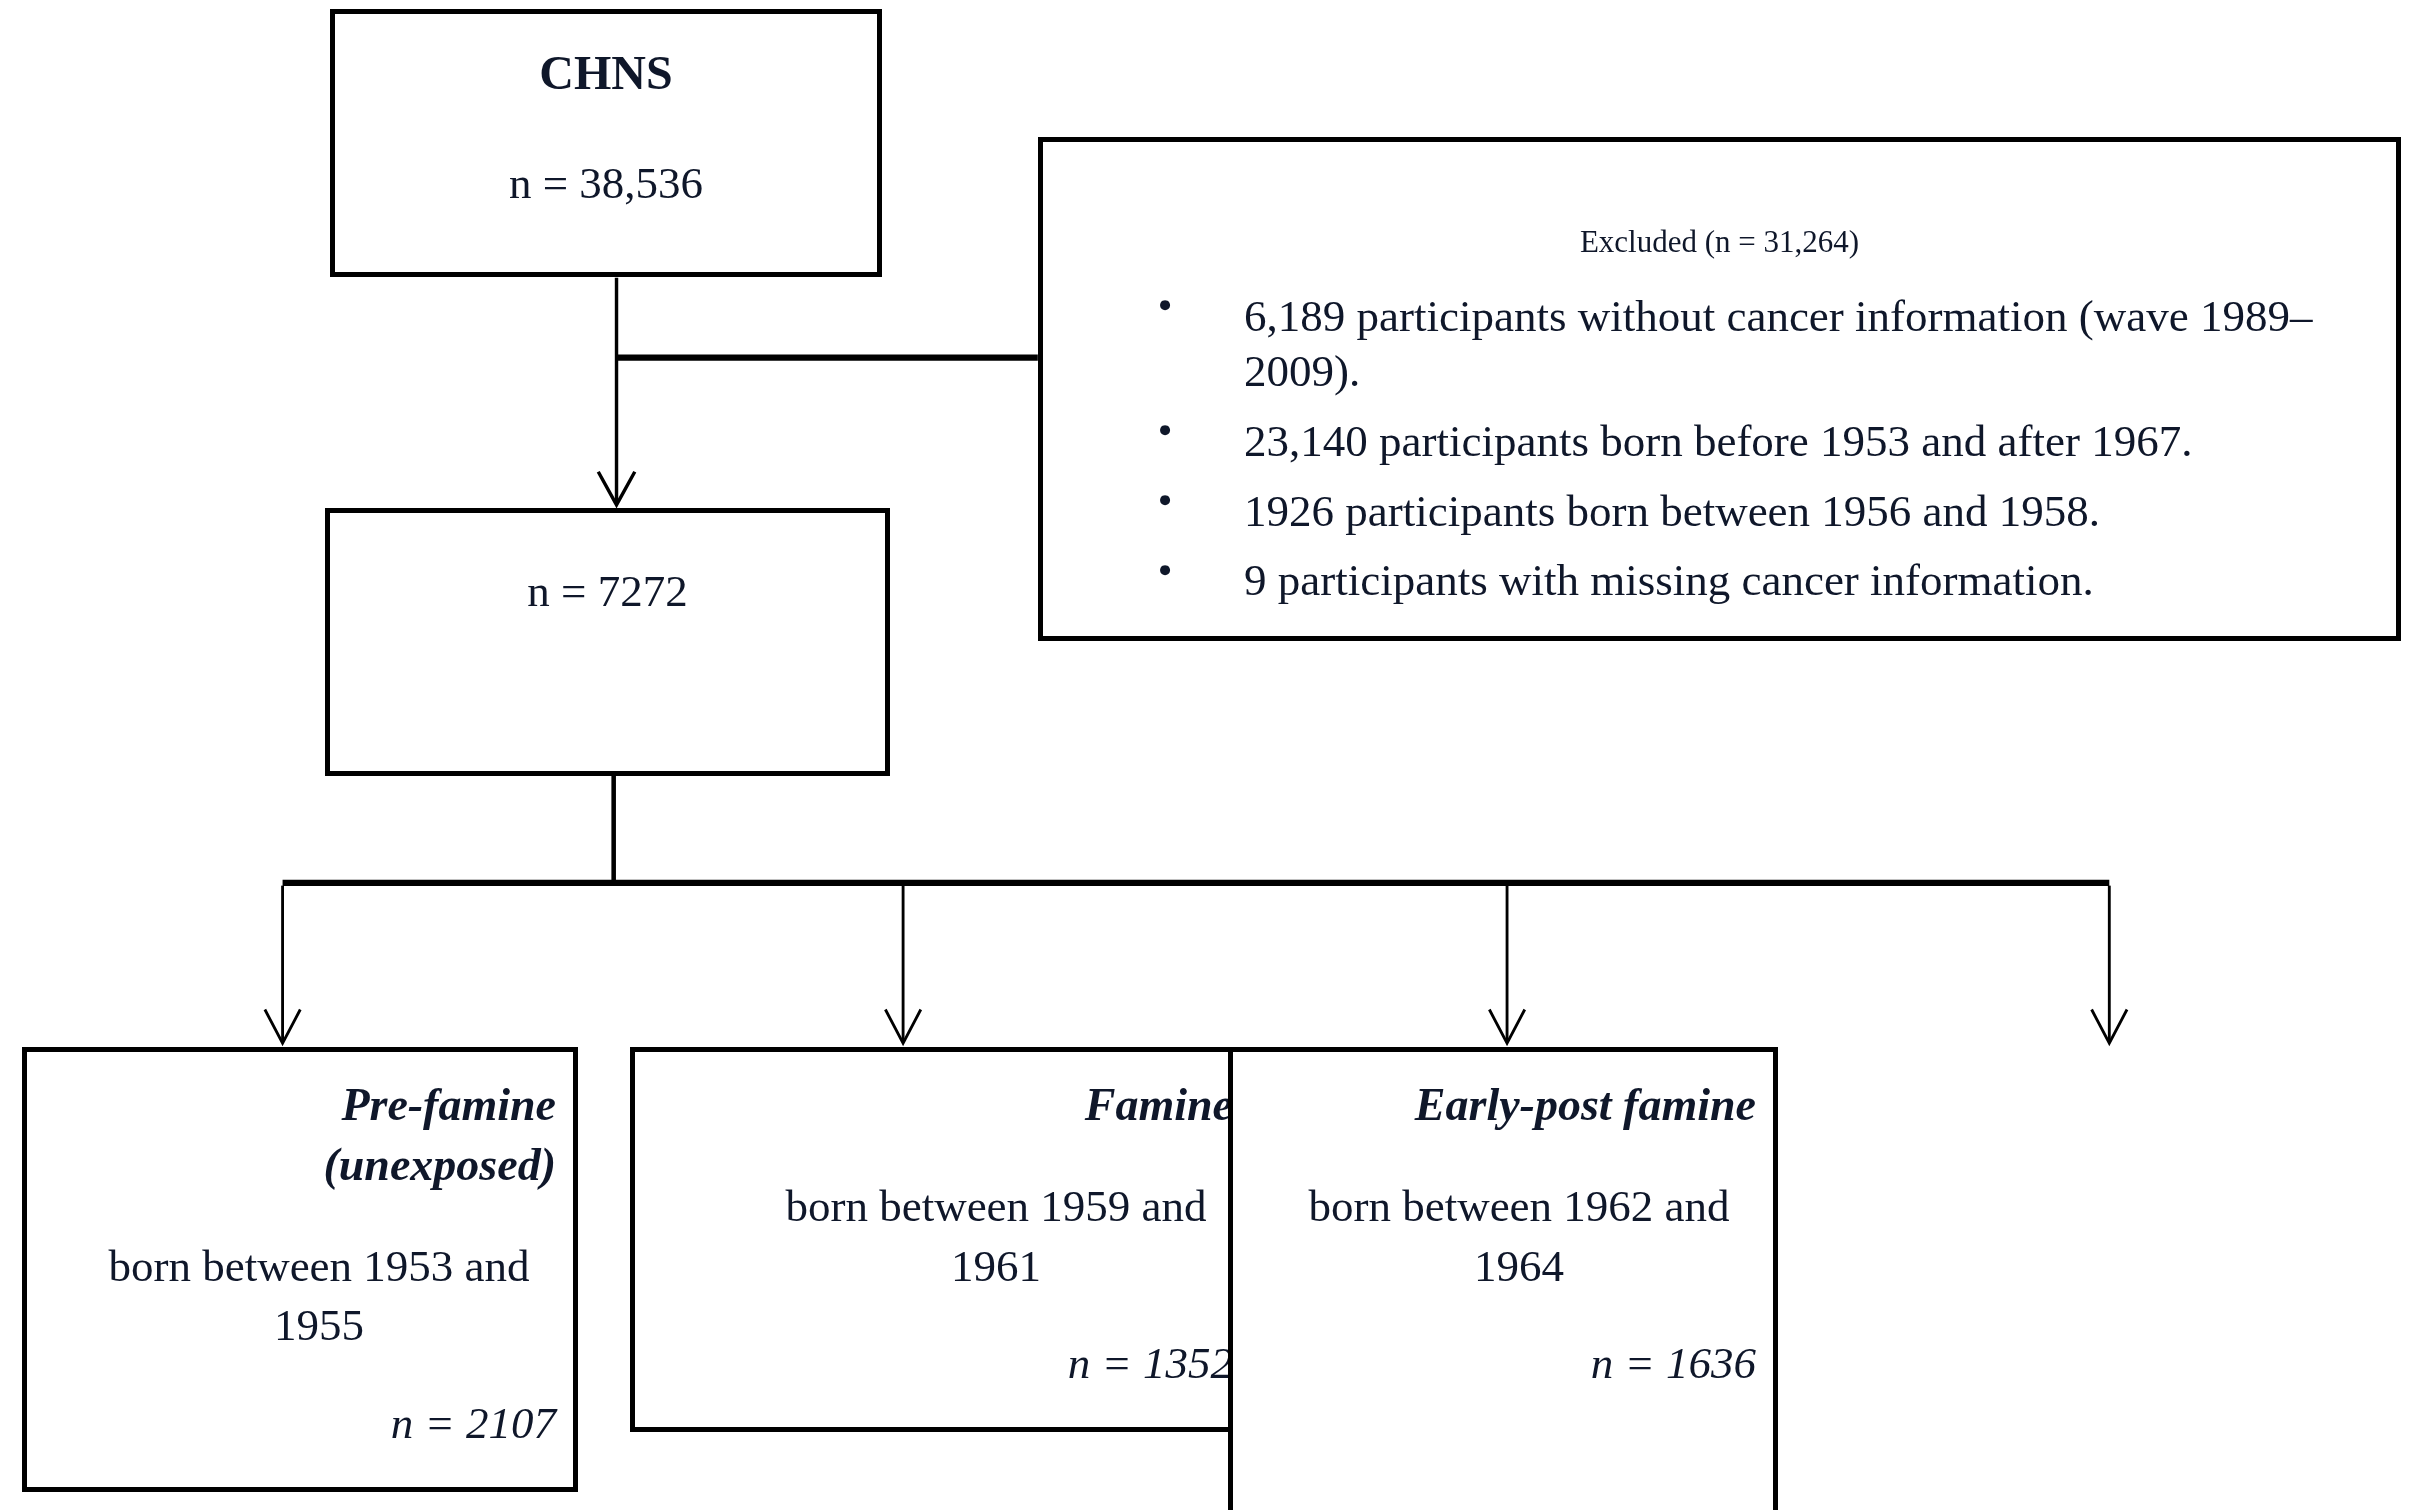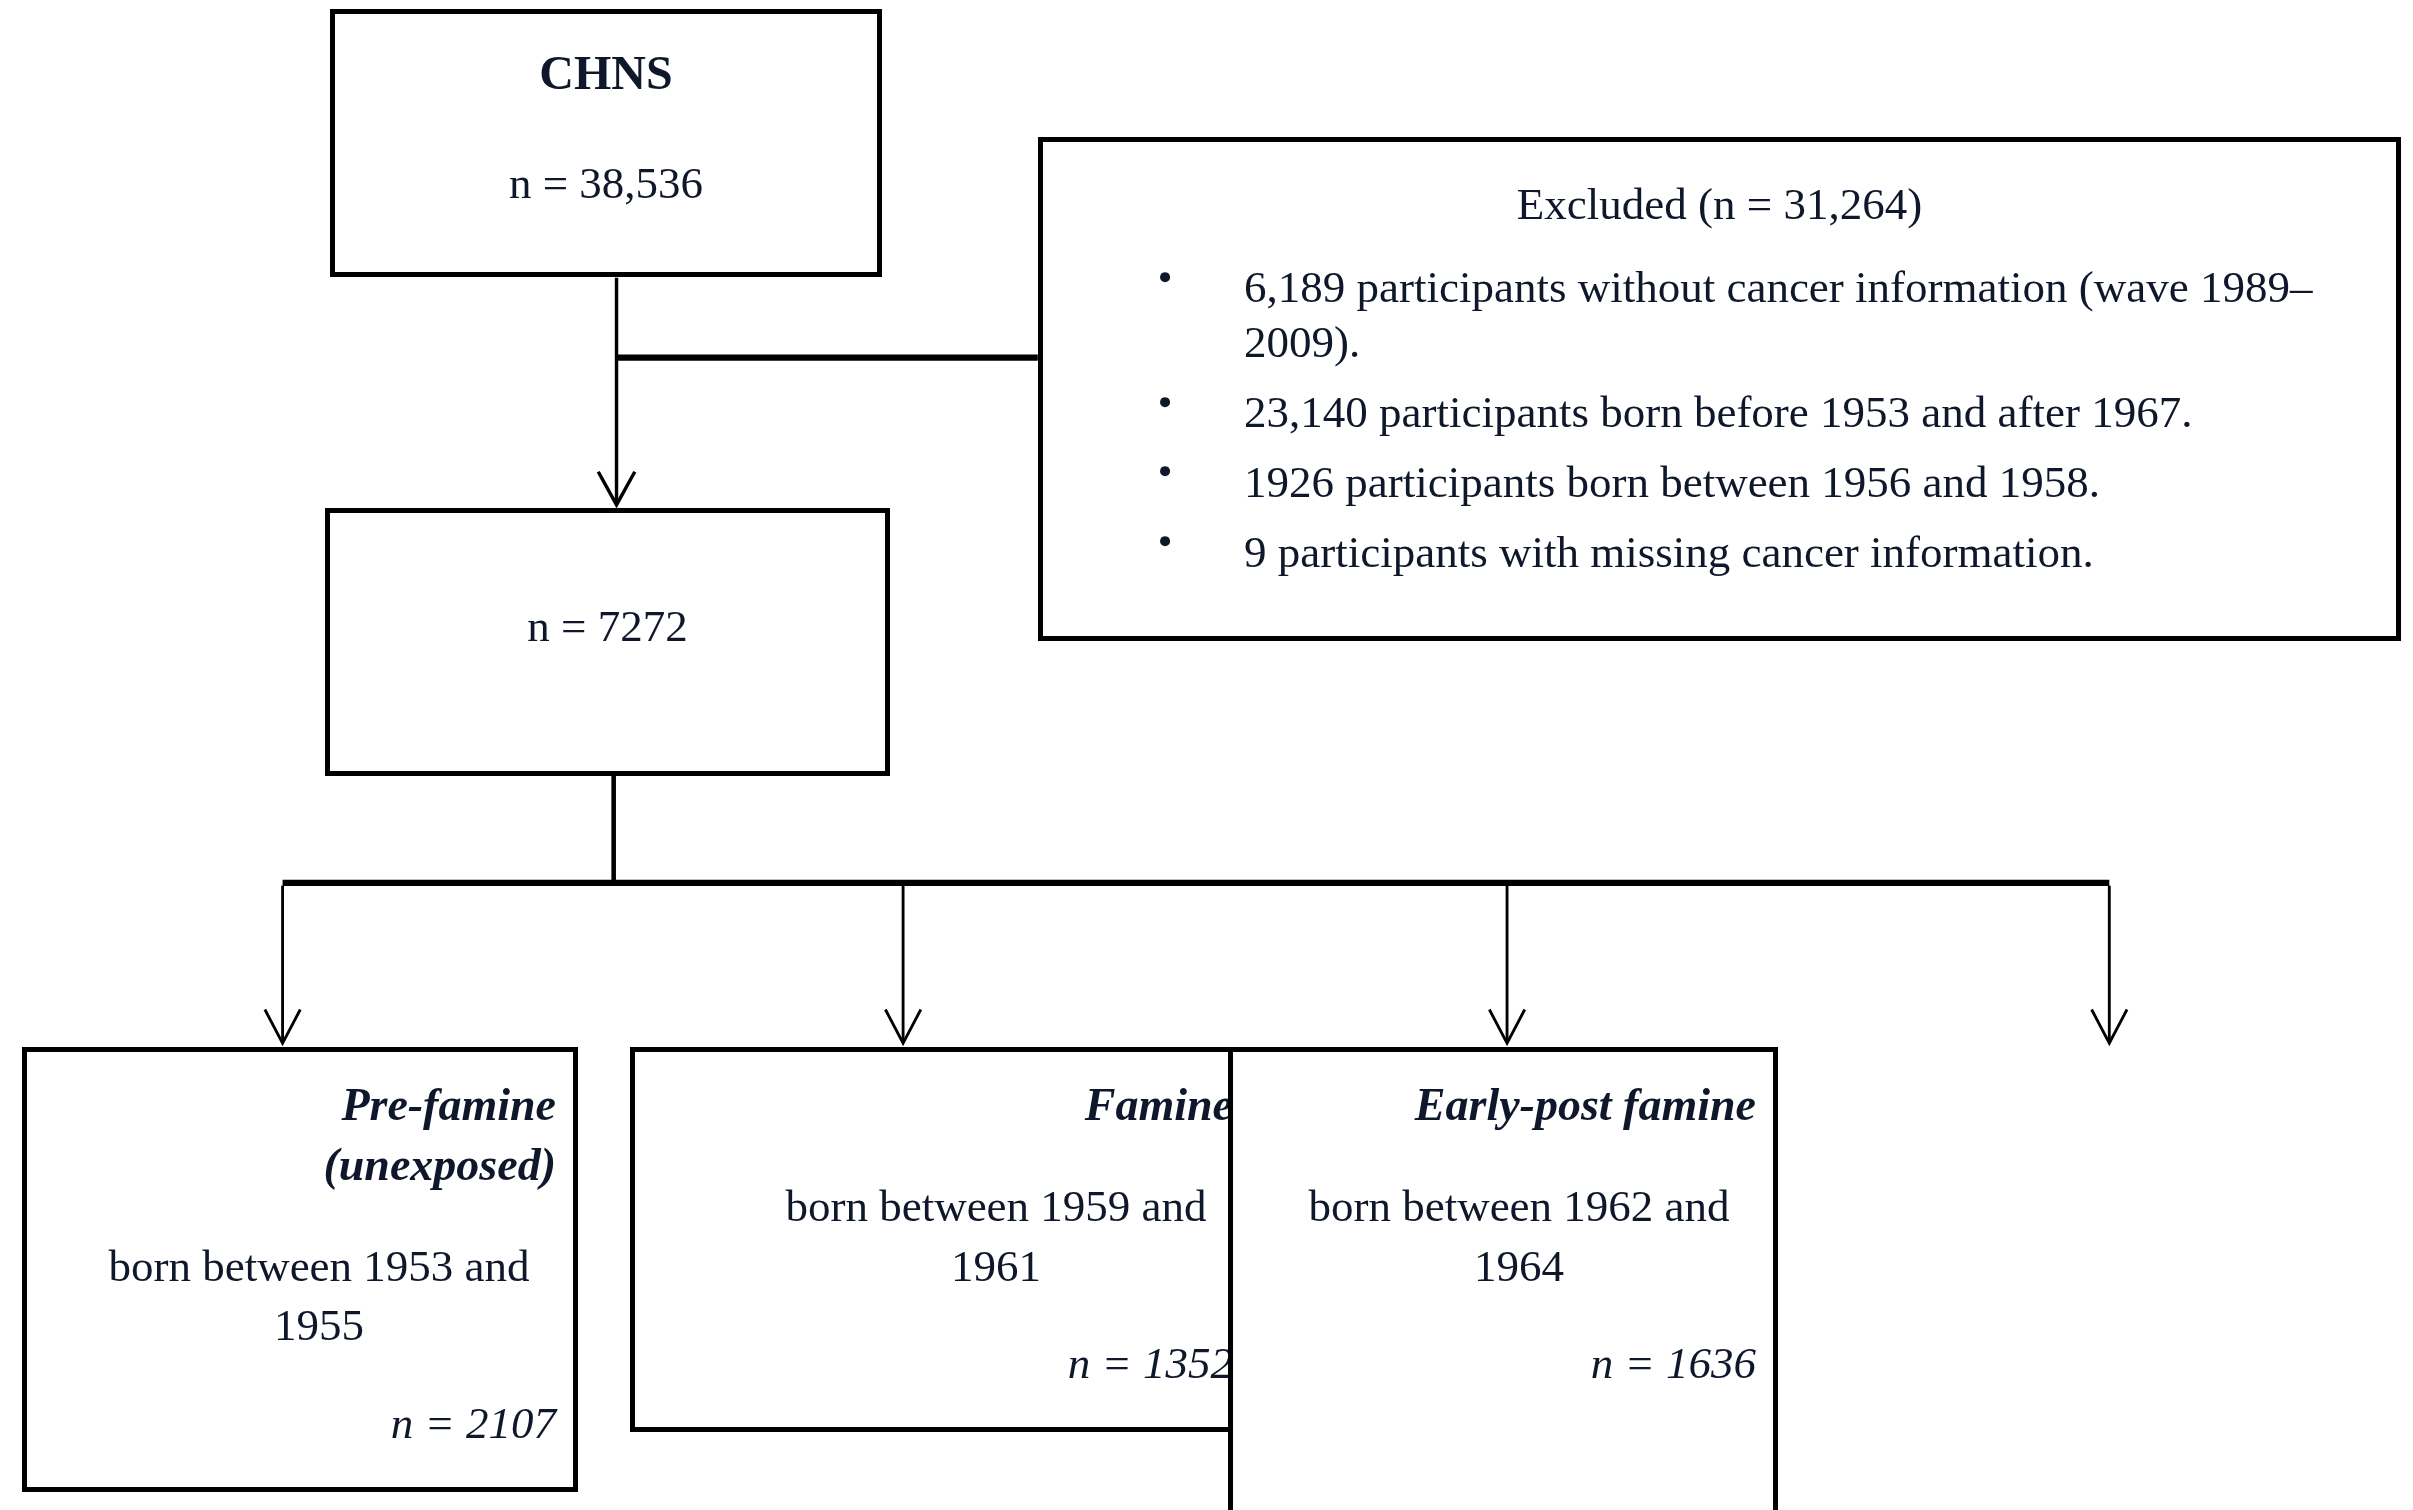--- a/index.html
+++ b/index.html
@@ -23,21 +23,21 @@
     flex-direction: column;
     align-items: center;
     text-align: center;
   }
   
   .box-chns { left: 330px; top: 9px; width: 552px; height: 268px; padding-top: 27px; }
   .chns-title { font-weight: bold; font-size: 48px; }
   .chns-count { margin-top: 50px; }
   
   .box-excluded { left: 1038px; top: 137px; width: 1363px; height: 504px; padding-top: 33px; }
-  .excluded-title { font-size: 45px; }
+  .excluded-title { font-size: 31px; margin-top: 47px; }
   .excluded-list {
     align-self: stretch;
     text-align: left;
     list-style: none;
     margin: 26px 0 0 0;
     padding: 0 17px 0 201px;
     line-height: 1.22;
   }
   .excluded-list li {
     position: relative;
@@ -47,21 +47,21 @@
   .excluded-list li::before {
     content: "\25CF";
     position: absolute;
     left: -86px;
     top: 0.06em;
     font-size: 0.52em;
   }
   
   .box-included { left: 325px; top: 508px; width: 565px; height: 268px; padding: 23px 11.4px 0 11.4px; }
   .included-text { max-width: 474px; }
-  .included-count { margin-top: 61px; }
+  .included-count { margin-top: 26px; }
   
   .box-group { top: 1047px; padding: 23px 17px 0 17px; align-items: flex-end; }
   .box-group-1 { left: 22px;   width: 556px; height: 445px; }
   .box-group-2 { left: 630px; width: 625px; height: 385px; }
   .box-group-3 { left: 1228px; width: 550px; height: 493px; }
   .box-group-4 { left: 1836px; width: 552px; height: 381px; }
   .group-title, .group-subtitle { font-weight: bold; font-style: italic; font-size: 46px; line-height: 1.3; }
   .group-subtitle:empty { display: none; }
   .group-desc { margin-top: 42px; max-width: 474px; line-height: 1.33; }
   .group-count { margin-top: 38px; font-style: italic; }

